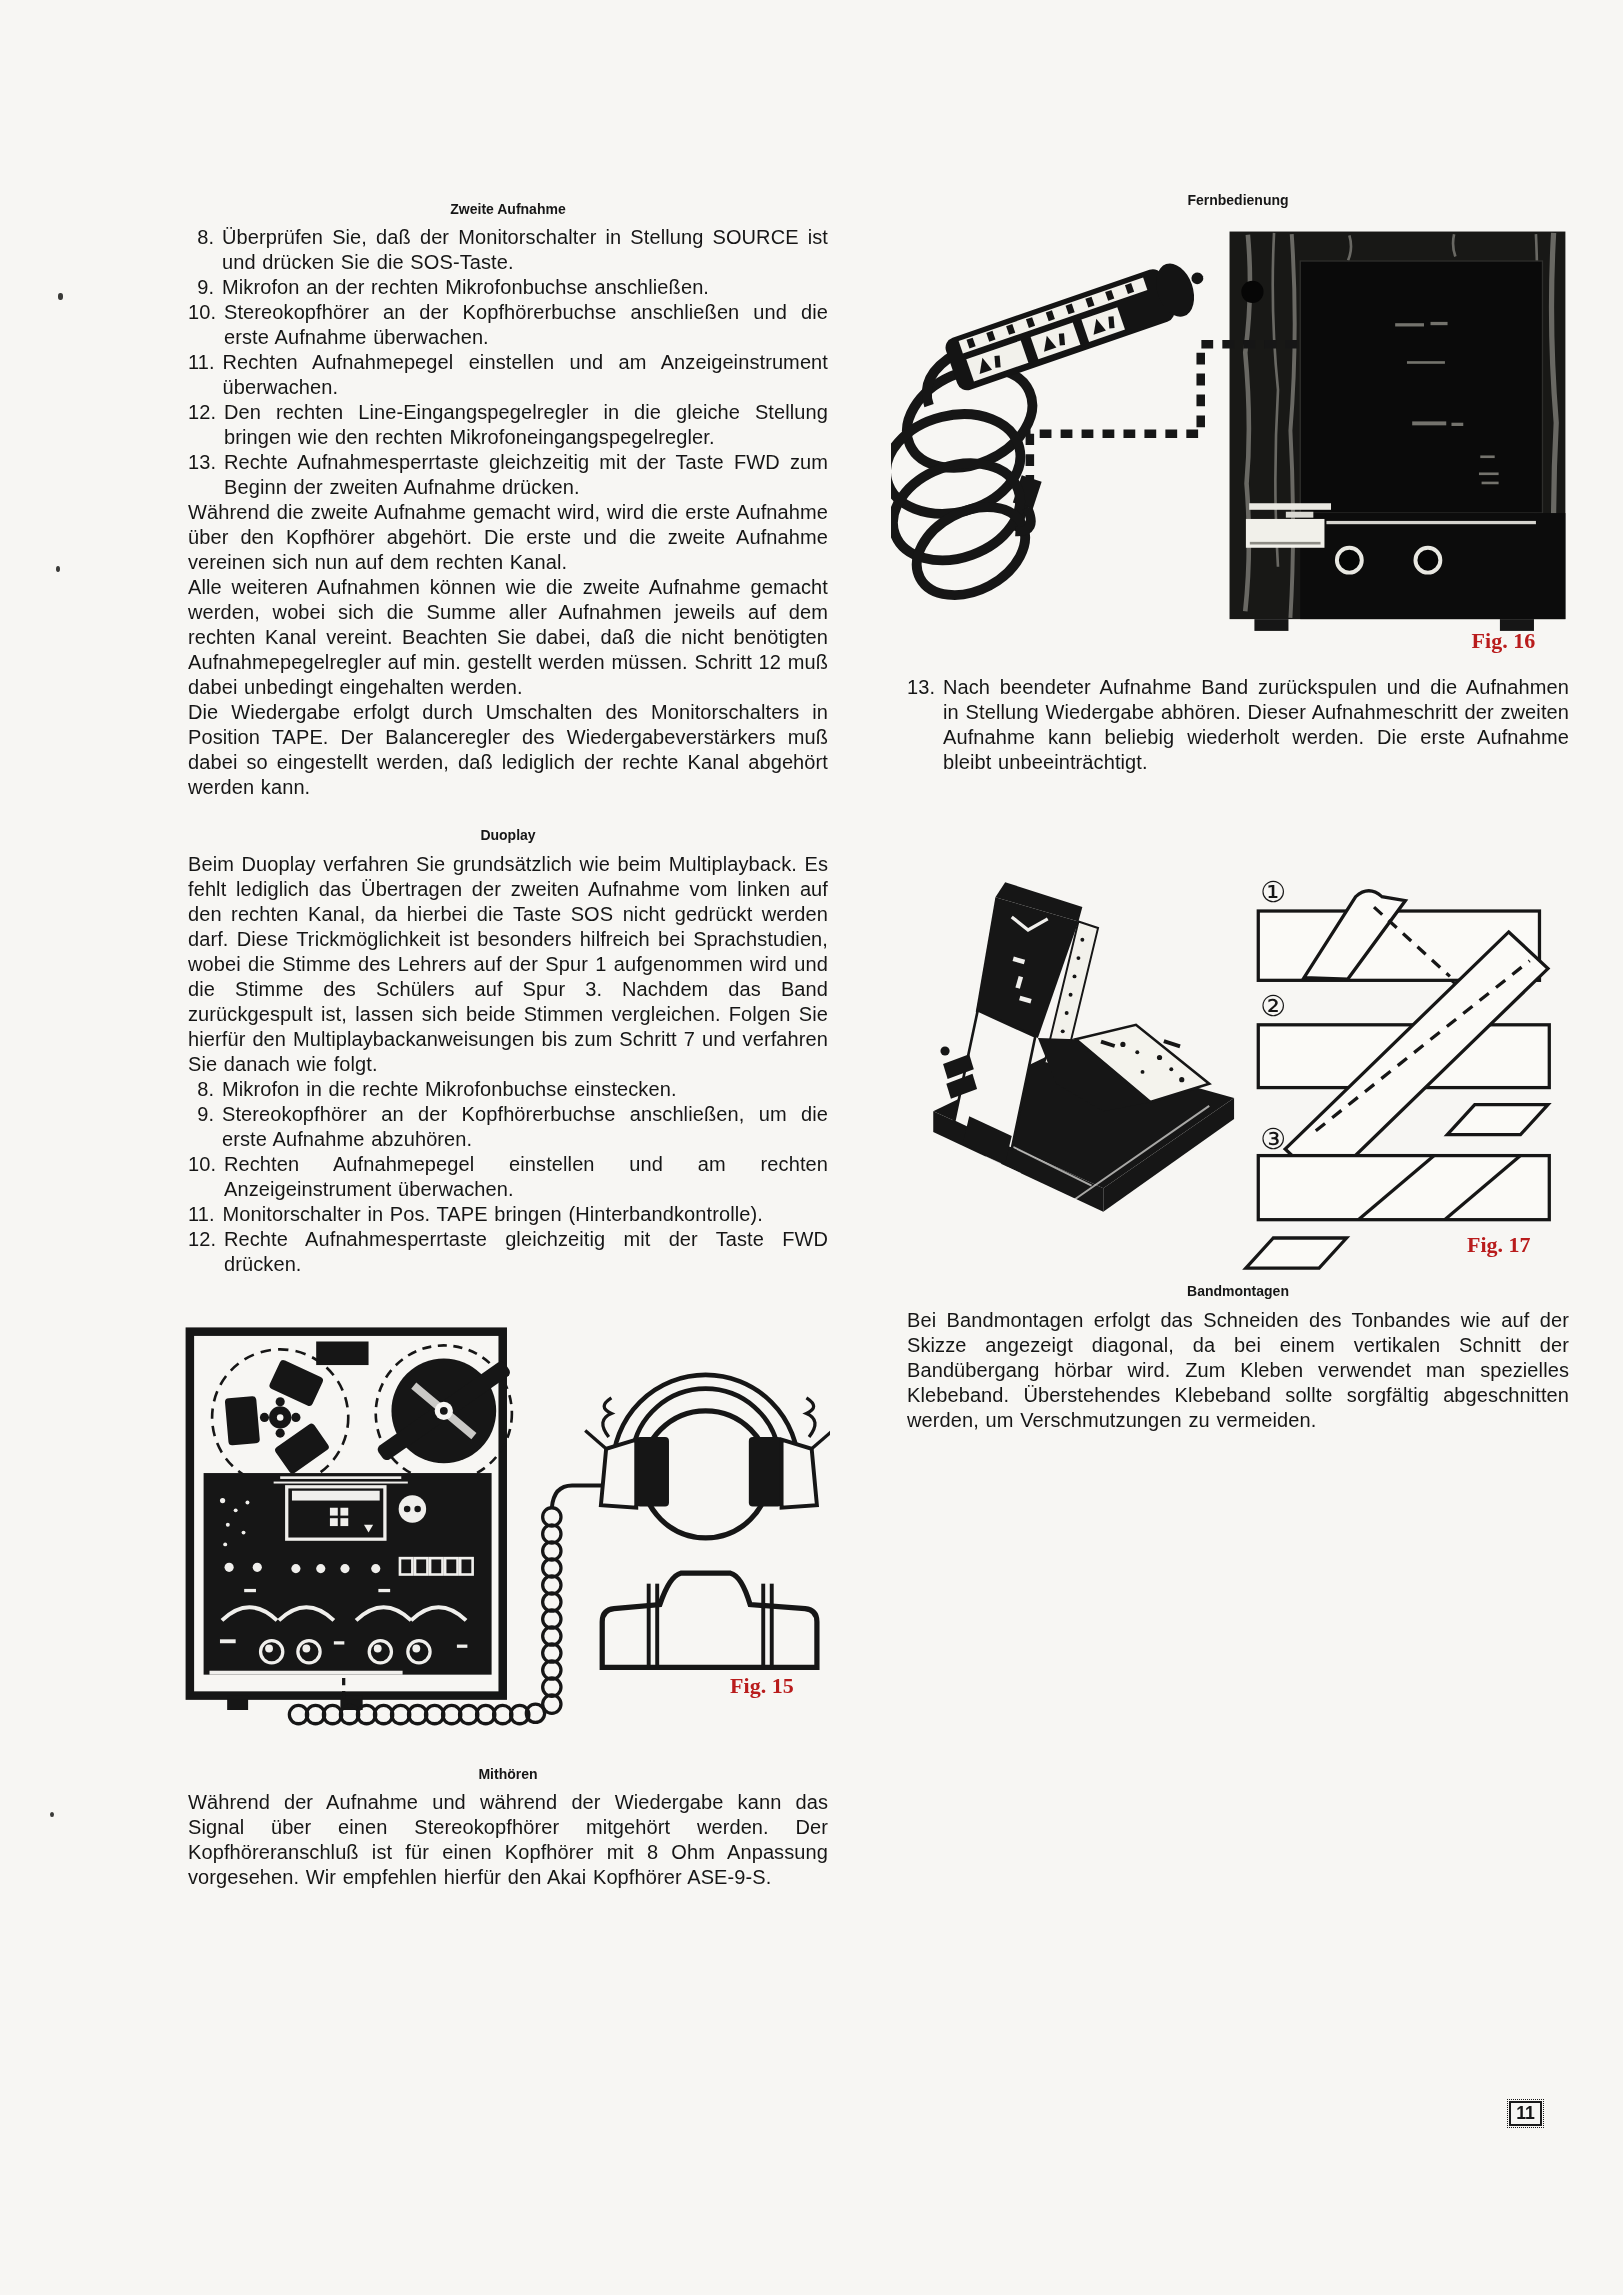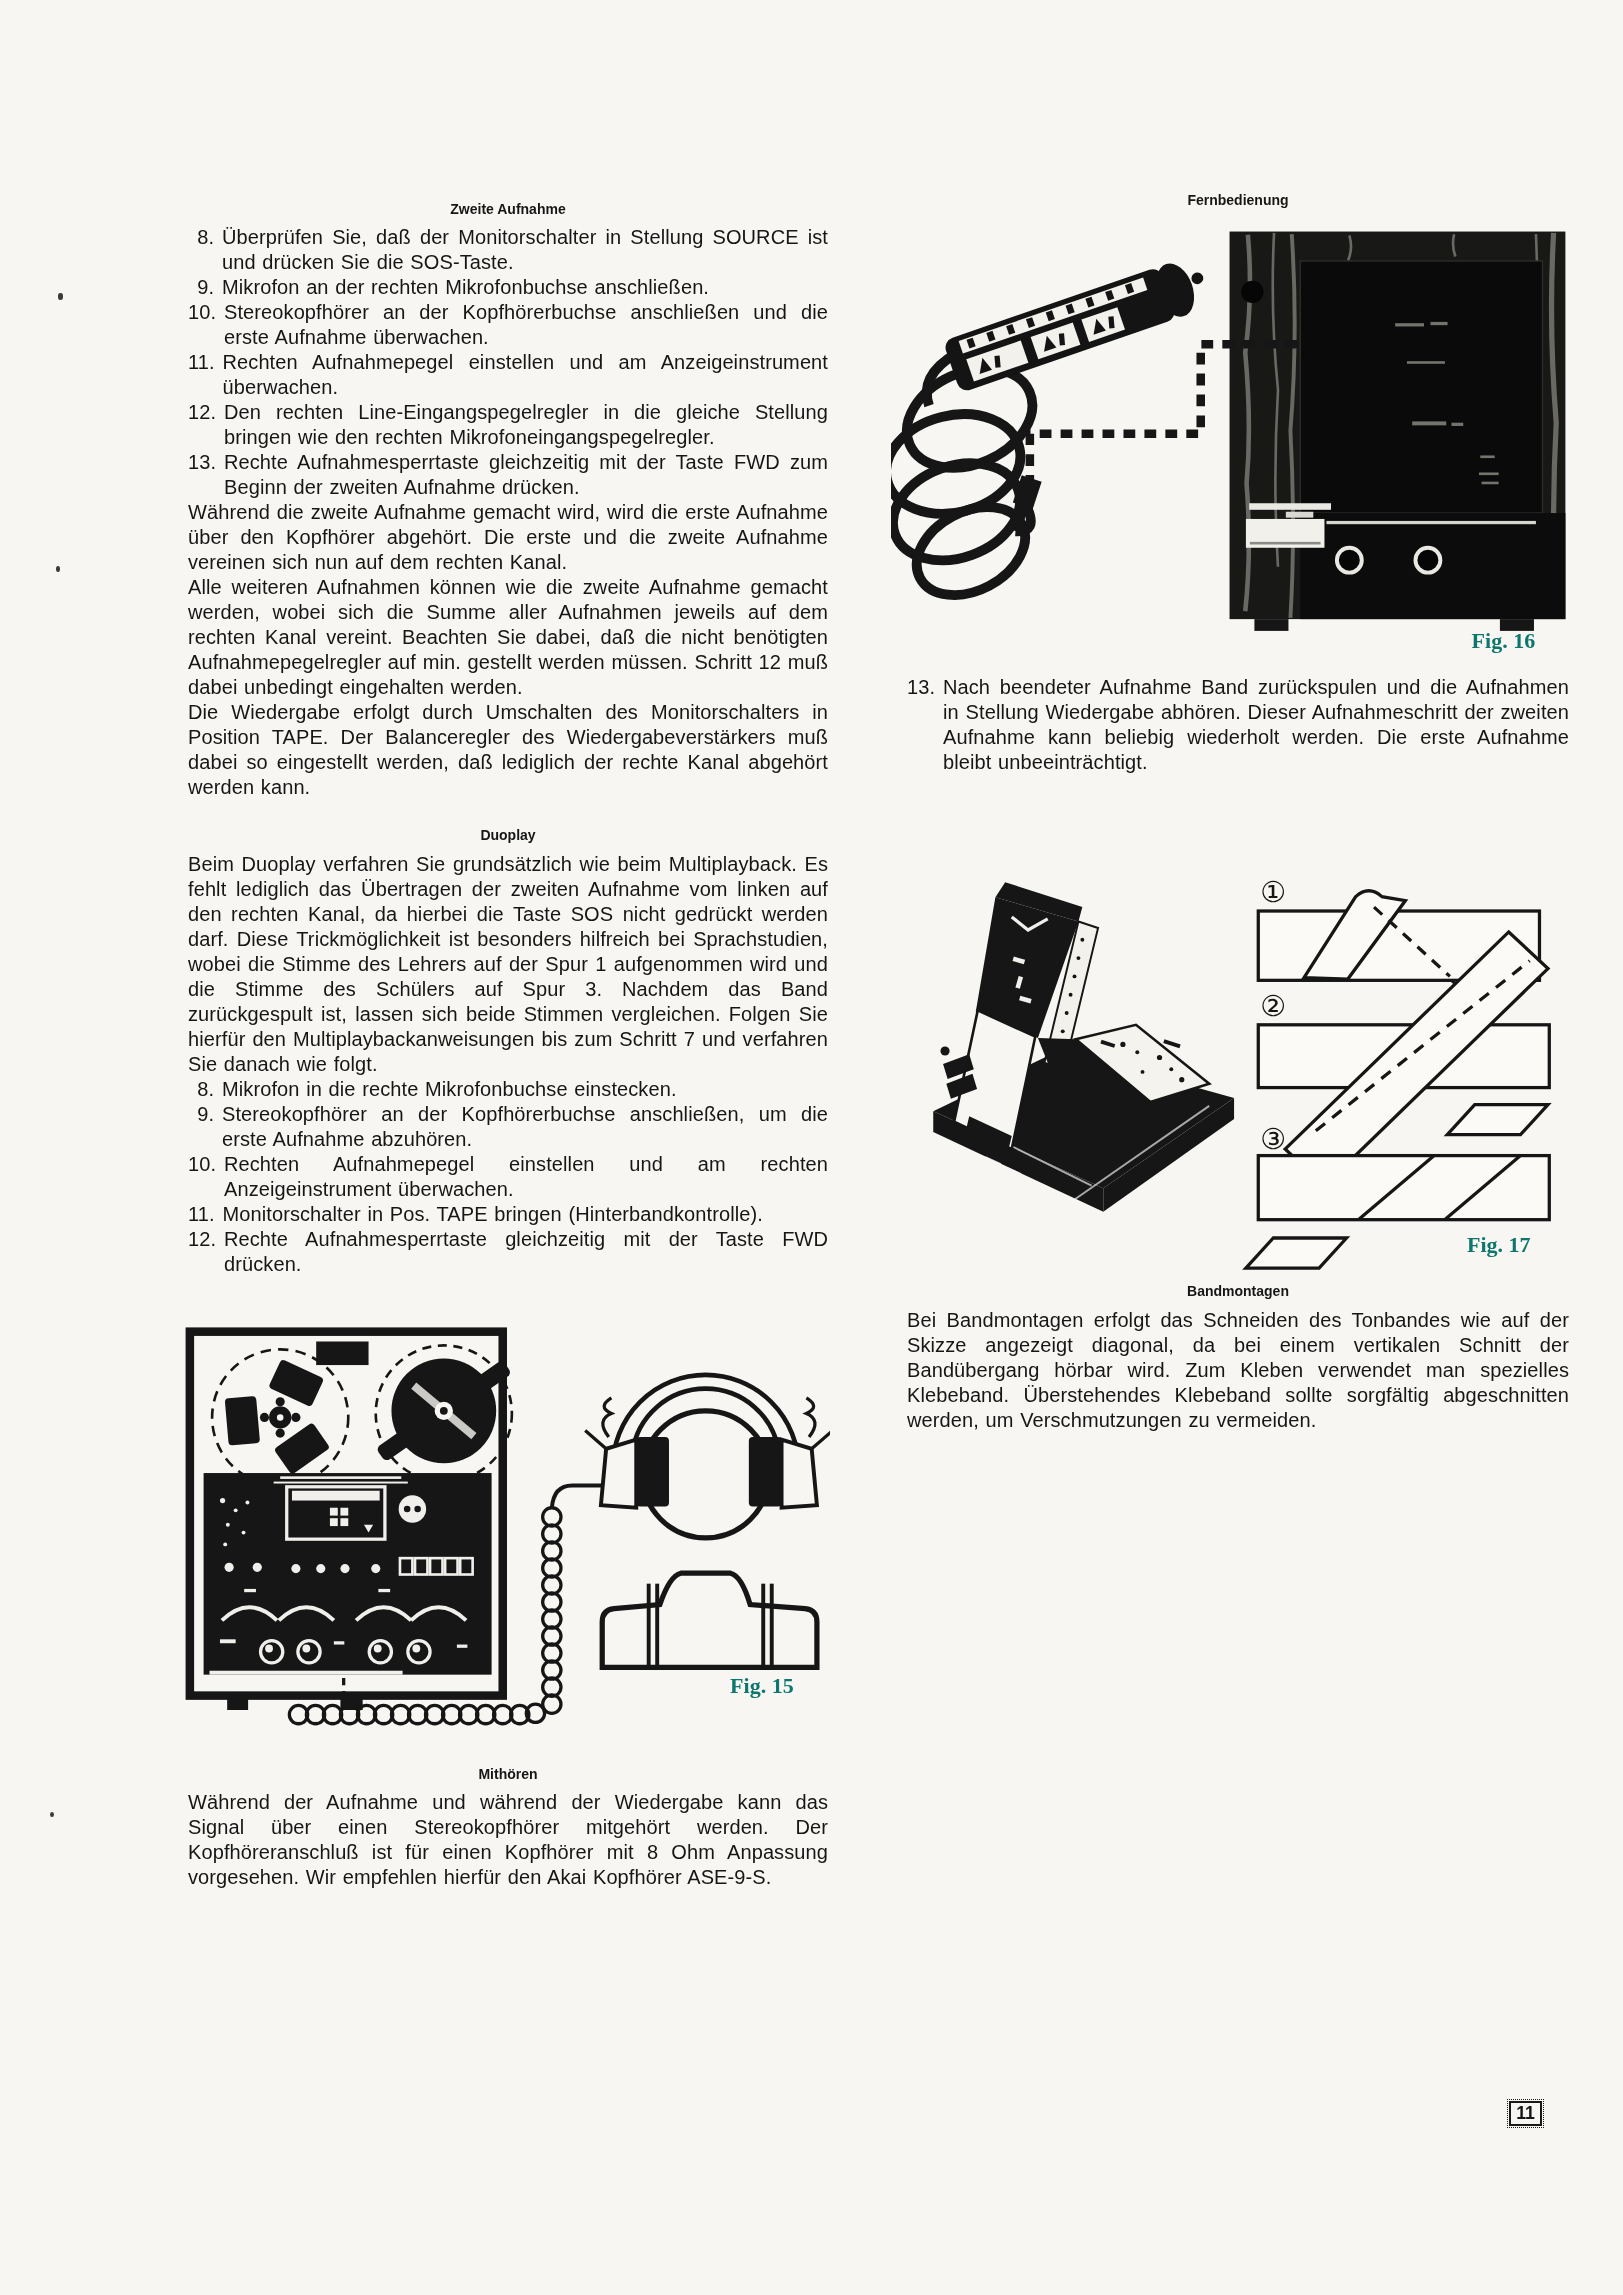--- a/index.html
+++ b/index.html
@@ -20,21 +20,21 @@
   .li{display:flex;font-size:20px;line-height:25px;letter-spacing:0.1px;word-spacing:1px;}
   .li .num{flex:0 0 34px;text-align:right;padding-right:7.9px;box-sizing:border-box;}
   .li .txt{flex:1;text-align:justify;}
 
   .figure{position:relative;}
   #fig15{width:648px;height:432px;left:-5.9px;margin-top:37px;}
   #fig16{width:681px;height:437px;left:-16.4px;margin-top:11.8px;}
   #fig17{width:662px;height:463px;margin-top:34px;}
   .fig-caption{
     position:absolute;font-family:"Liberation Serif", serif;
-    font-weight:bold;font-size:22px;color:#0f766e;white-space:nowrap;
+    font-weight:bold;font-size:22px;color:#b91c1c;white-space:nowrap;
   }
   #fig15 .fig-caption{left:548px;top:359px;}
   #fig16 .fig-caption{left:581px;top:403px;}
   #fig17 .fig-caption{left:560px;top:423px;}
 
   .mt34{margin-top:22px;}
   .mt14{margin-top:15px;}
   .mt20{margin-top:13px;}
   .mt64{margin-top:42px;}
   .mt10{margin-top:6.5px;}

